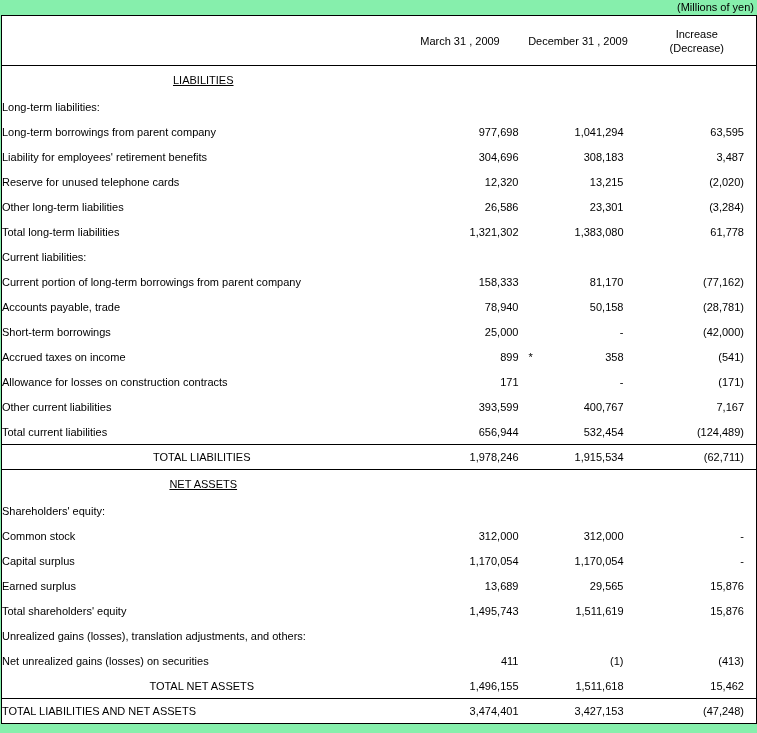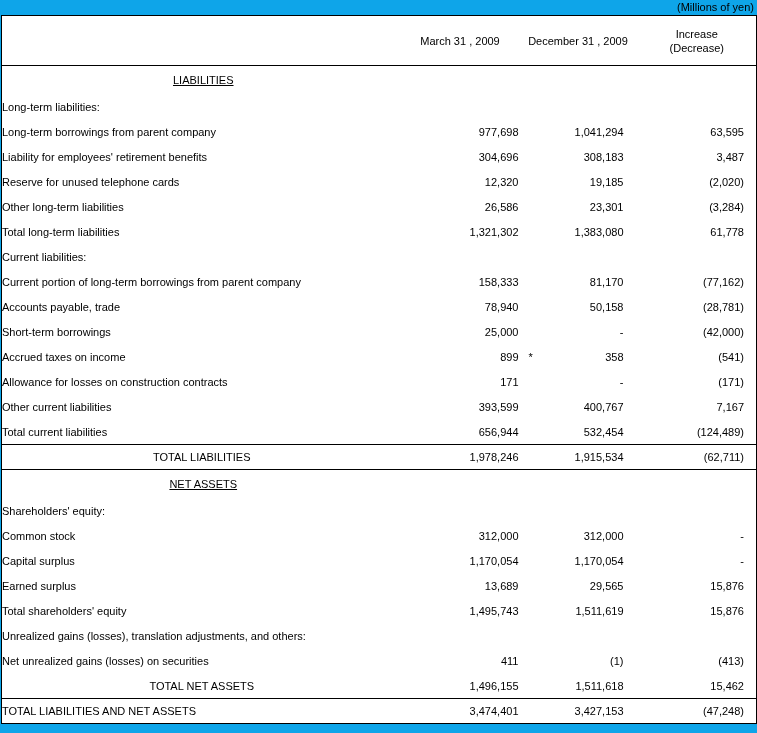--- a/index.html
+++ b/index.html
@@ -10,21 +10,21 @@
   }
   body {
     font-family: "Liberation Sans", sans-serif;
     color: #000000;
     -webkit-font-smoothing: none;
   }
   #page {
     position: relative;
     width: 757px;
     height: 733px;
-    background: #0ea5e9;
+    background: #86efac;
     overflow: hidden;
   }
   .unit-label {
     position: absolute;
     top: 0px;
     right: 3px;
     font-size: 11px;
     line-height: 14px;
     white-space: nowrap;
   }
@@ -164,21 +164,21 @@
       </tr>
       <tr class="row-n">
         <td class="cell-label ind2">Liability for employees' retirement benefits</td>
         <td class="vl-thin cell-num">304,696</td>
         <td class="vl-thick vr-thick cell-num dec">308,183</td>
         <td class="cell-num inc">3,487</td>
       </tr>
       <tr class="row-n">
         <td class="cell-label ind2">Reserve for unused telephone cards</td>
         <td class="vl-thin cell-num">12,320</td>
-        <td class="vl-thick vr-thick cell-num dec">19,185</td>
+        <td class="vl-thick vr-thick cell-num dec">13,215</td>
         <td class="cell-num inc">(2,020)</td>
       </tr>
       <tr class="row-n">
         <td class="cell-label ind2">Other long-term liabilities</td>
         <td class="vl-thin cell-num">26,586</td>
         <td class="vl-thick vr-thick cell-num dec">23,301</td>
         <td class="cell-num inc">(3,284)</td>
       </tr>
       <tr class="row-n">
         <td class="cell-label ind2">Total long-term liabilities</td>

